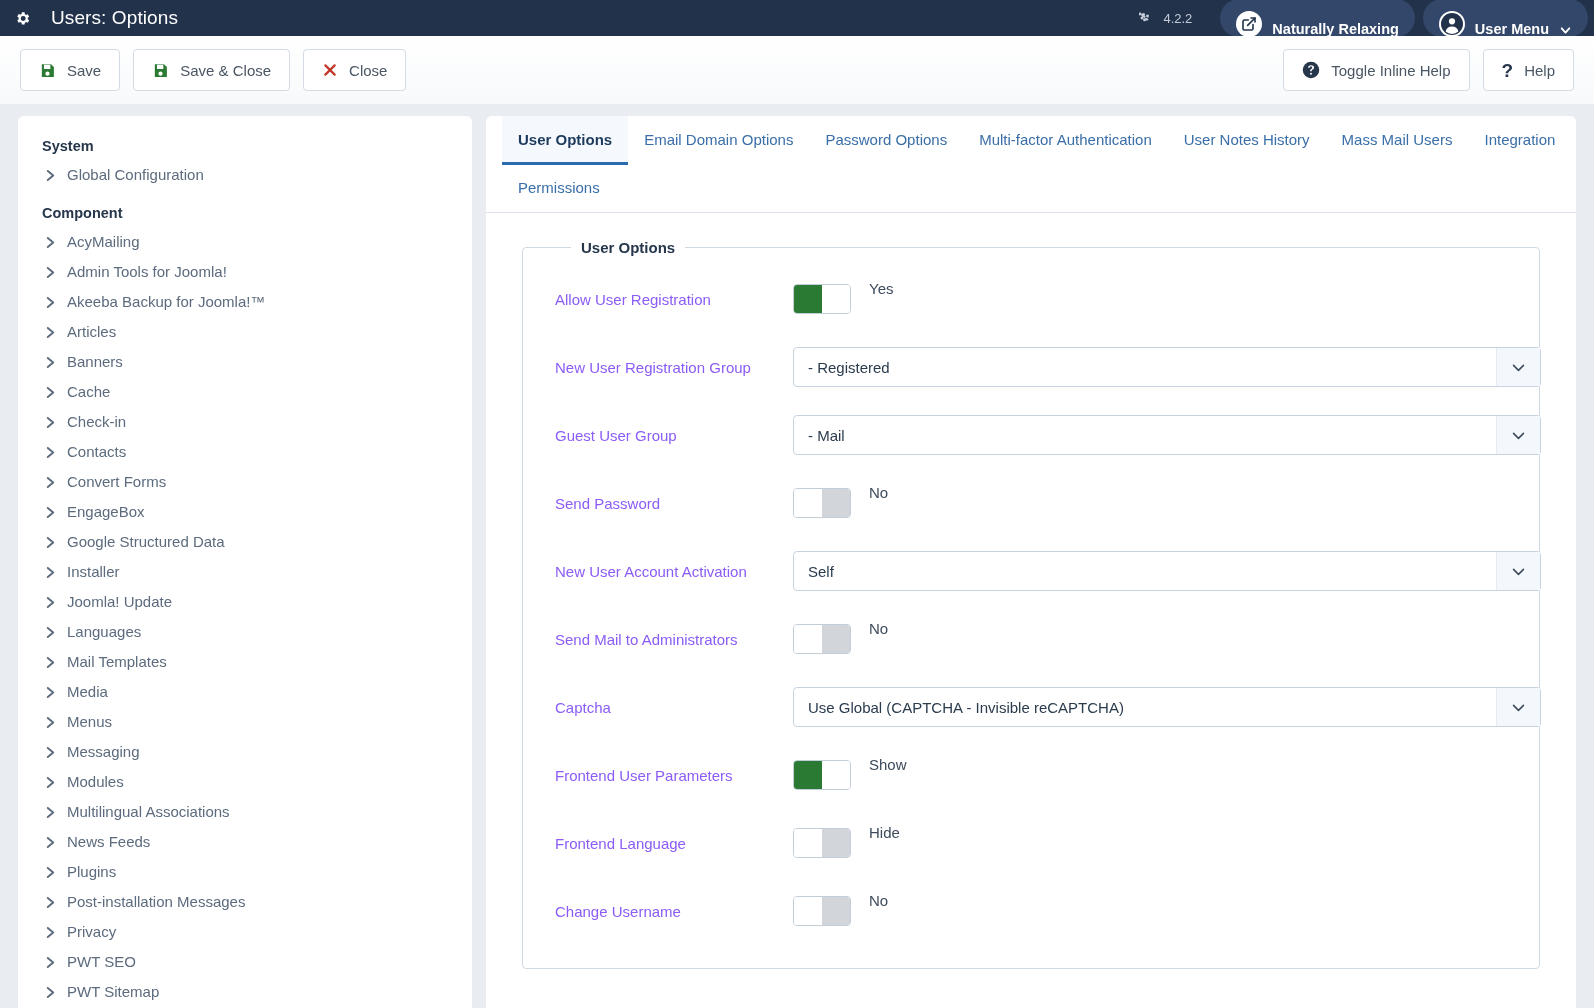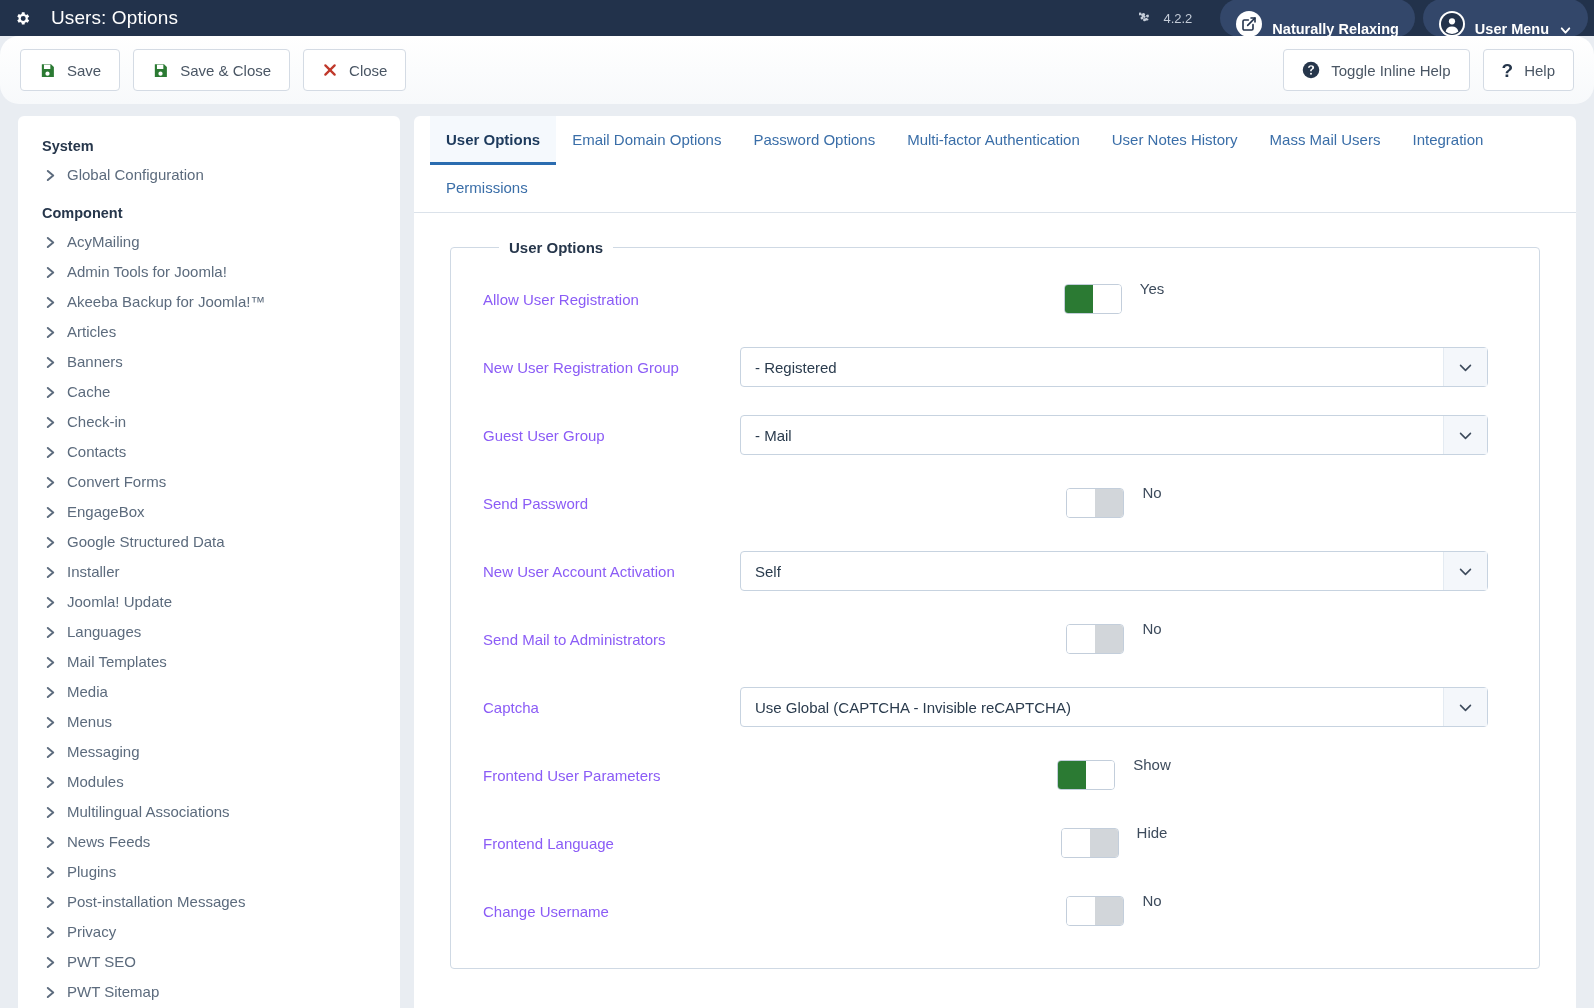--- a/index.html
+++ b/index.html
@@ -58,21 +58,20 @@
   .pill svg { display: block; }
   .chev-sm { width: 13px; height: 13px; display:block; }
 
   
   .toolbar {
     position: absolute; top: 36px; left: 0;
     width: 1594px; height: 68px;
     background: linear-gradient(180deg,#ffffff 0%,#f7f9fb 100%);
     display: flex; align-items: center;
     padding: 0 20px;
-    border-radius: 19px;
   }
   .tbtn {
     display: inline-flex; align-items: center; gap: 11px;
     height: 42px; padding: 0 18px;
     background: #ffffff;
     border: 1px solid #d4dbe4;
     border-radius: 4px;
     font-size: 15px; color: #4a5664;
     margin-right: 13px;
     cursor: pointer;
@@ -86,21 +85,21 @@
   .body-wrap {
     position: absolute; top: 104px; left: 0;
     width: 1594px; height: 904px;
     display: flex;
     padding: 12px 18px 0 18px;
     gap: 0px;
   }
 
   
   .sidebar {
-    width: 382px; flex: none;
+    width: 454px; flex: none;
     background: #ffffff;
     border-radius: 6px 6px 0 0;
     padding: 22px 0 0 0;
     overflow: hidden;
     position: relative;
   }
   .side-group {
     font-size: 14.5px; font-weight: bold; color: #26364b;
     padding: 0 0 6px 24px;
   }
@@ -159,21 +158,21 @@
     display: flex; align-items: center;
     min-height: 54px;
     margin-bottom: 14px;
   }
   .row:last-child { margin-bottom: 0; }
   .row .lab {
     width: 238px; flex: none;
     font-size: 15px; color: #8b5cf6;
     padding-right: 14px;
   }
-  .ctl { flex: 1 1 auto; display: flex; align-items: center; justify-content: center; }
+  .ctl { flex: 1 1 auto; display: flex; align-items: center; }
 
   
   .switch {
     width: 58px; height: 30px;
     border: 1px solid #c3cedb;
     border-radius: 4px;
     display: flex; overflow: hidden;
     flex: none; cursor: pointer;
     background: #ffffff;
   }

